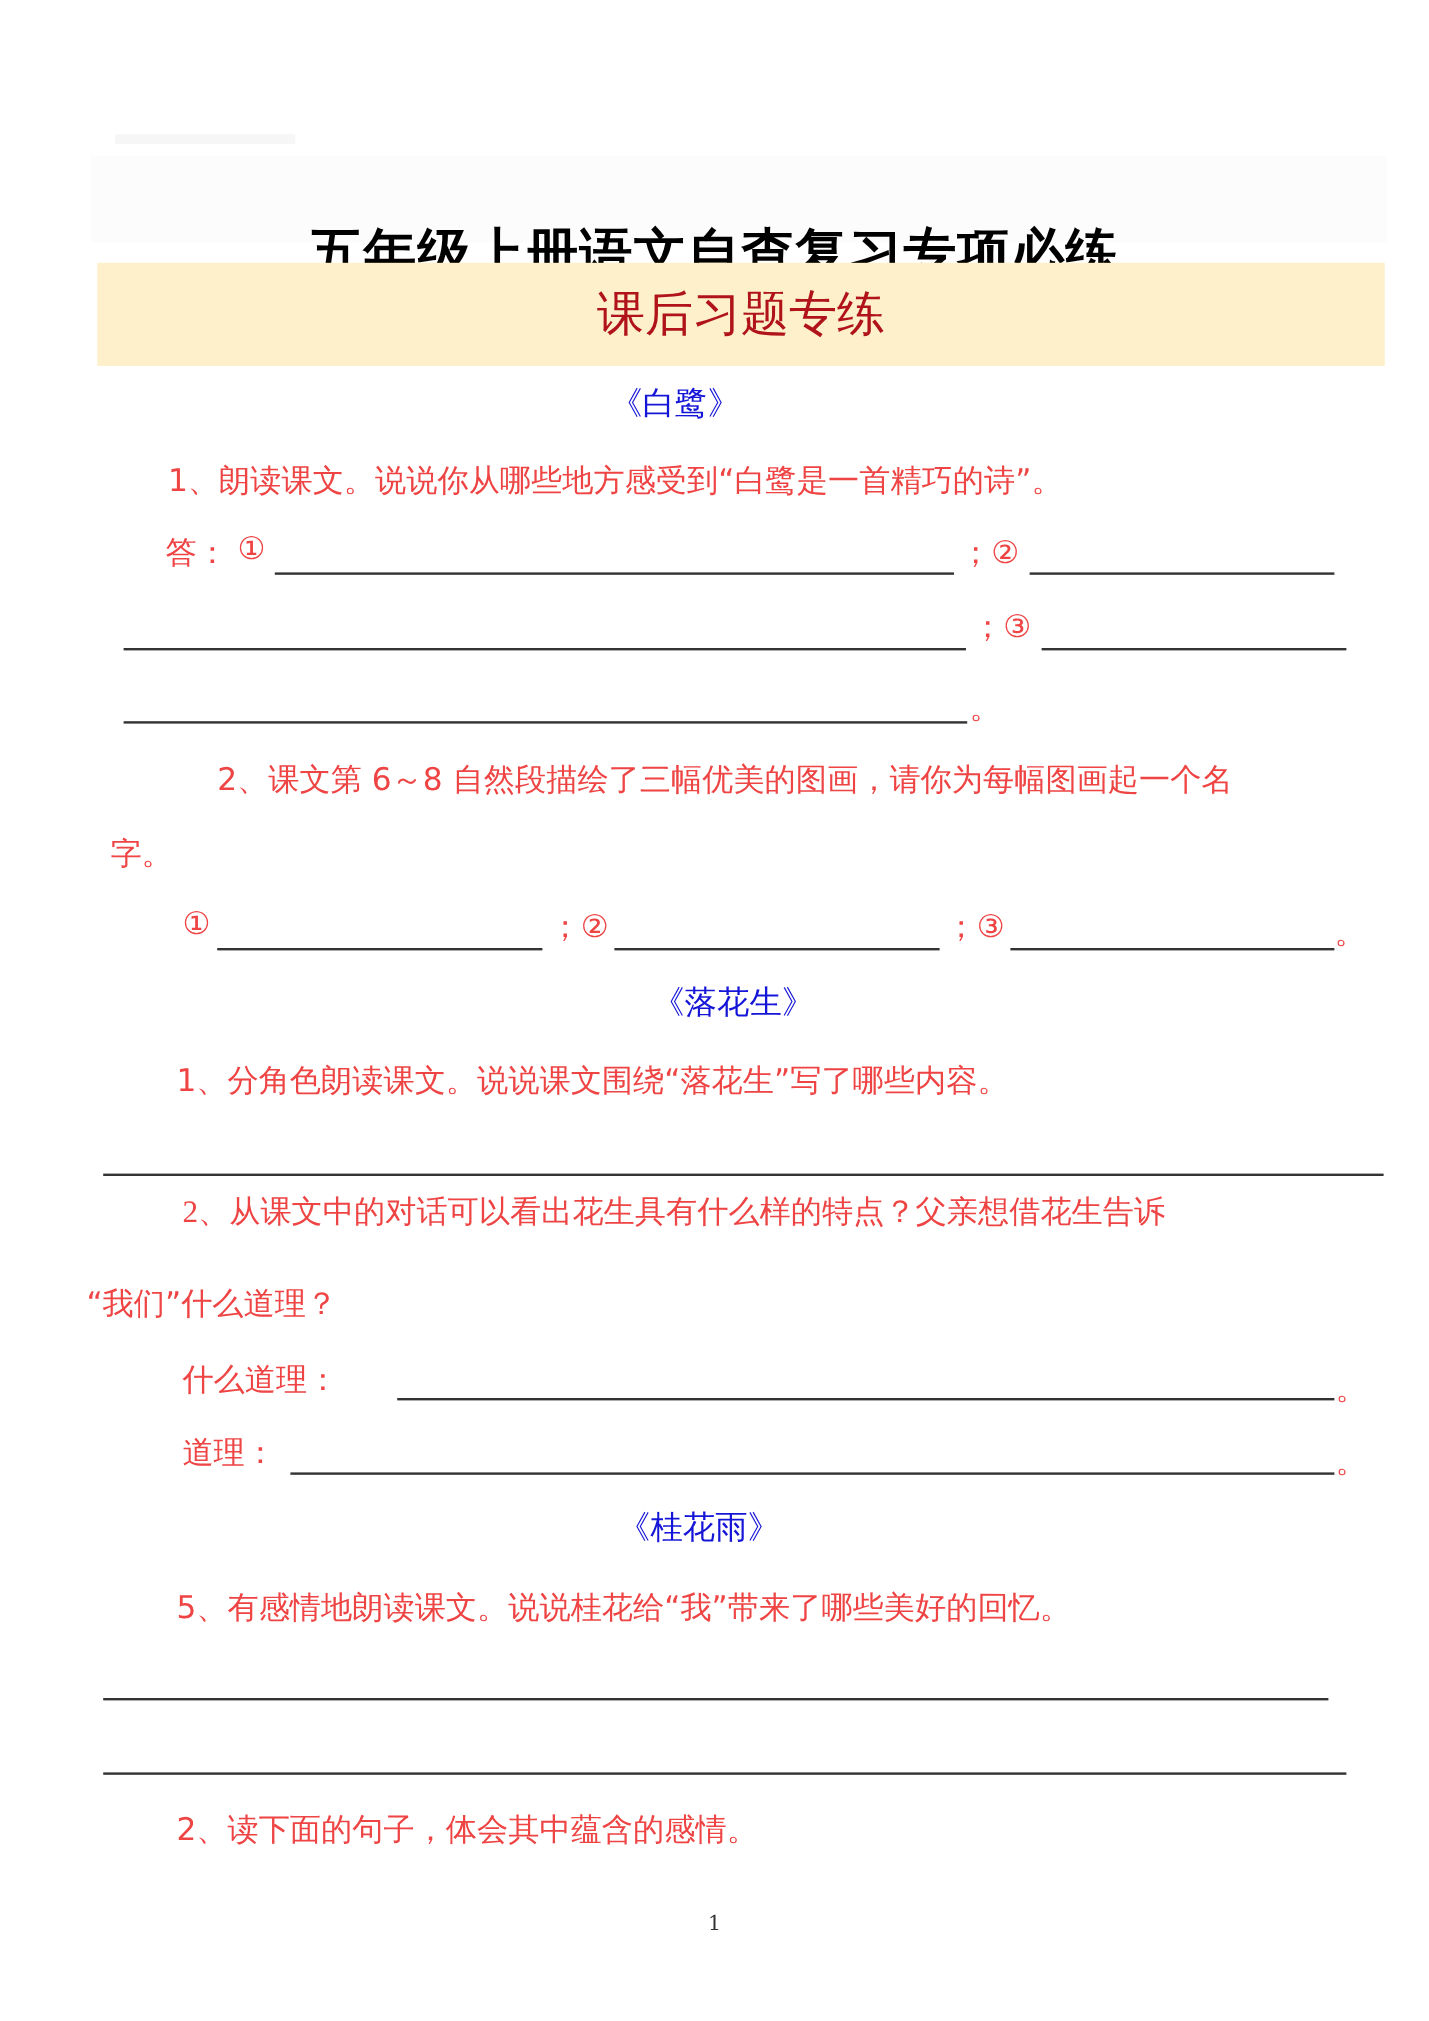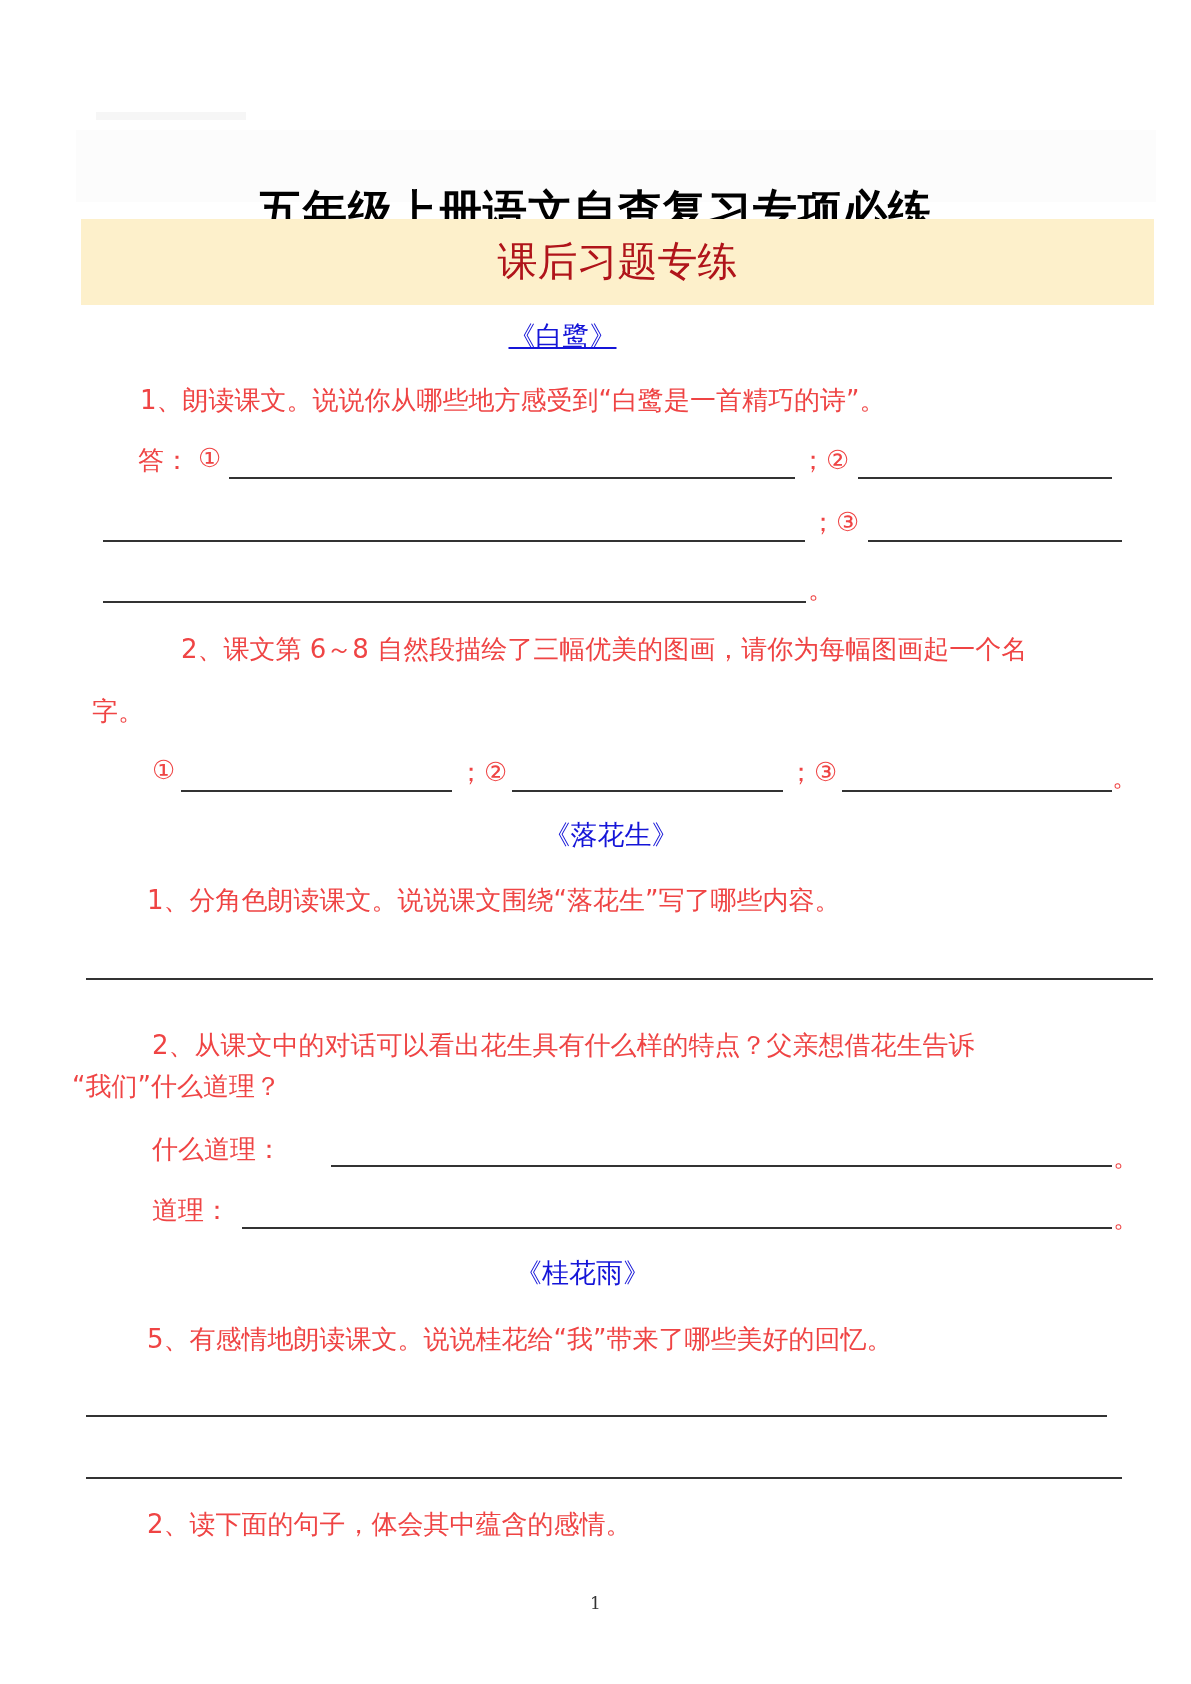--- a/index.html
+++ b/index.html
@@ -19,21 +19,21 @@
 </head>
 <body>
 
 <div class="faint-mark"></div>
 <div class="title-bg"></div>
 <div class="abs main-title">五年级上册语文自查复习专项必练</div>
 
 <div class="banner"></div>
 <div class="abs banner-text">课后习题专练</div>
 
-<div class="abs lesson-title" style="left:0;width:1125px;top:318px;text-decoration:underline;">《白鹭》</div>
+<div class="abs lesson-title" style="left:0;width:1125px;top:318px;">《白鹭》</div>
 
 <div class="abs q" style="left:140px;top:383px;">1、朗读课文。说说你从哪些地方感受到“白鹭是一首精巧的诗”。</div>
 
 <div class="abs q" style="left:138px;top:443px;">答：</div>
 <div class="abs q" style="left:198px;top:443px;">①</div>
 <div class="blank" style="left:229px;top:477px;width:566px;"></div>
 <div class="abs q" style="left:800px;top:443px;">；②</div>
 <div class="blank" style="left:858px;top:477px;width:254px;"></div>
 
 <div class="blank" style="left:103px;top:540px;width:702px;"></div>
@@ -52,21 +52,21 @@
 <div class="blank" style="left:512px;top:790px;width:271px;"></div>
 <div class="abs q" style="left:788px;top:755px;">；③</div>
 <div class="blank" style="left:842px;top:790px;width:270px;"></div>
 <div class="abs q" style="left:1112px;top:760px;">。</div>
 
 <div class="abs lesson-title" style="left:0;width:1222px;top:817px;">《落花生》</div>
 
 <div class="abs q" style="left:147px;top:883px;">1、分角色朗读课文。说说课文围绕“落花生”写了哪些内容。</div>
 <div class="blank" style="left:86px;top:978px;width:1067px;"></div>
 
-<div class="abs q" style="left:152px;top:1028px;">2、从课文中的对话可以看出花生具有什么样的特点？父亲想借花生告诉</div>
+<div class="abs q" style="left:152px;top:992px;font-family:Liberation Serif, serif;">2、从课文中的对话可以看出花生具有什么样的特点？父亲想借花生告诉</div>
 <div class="abs q" style="left:72px;top:1069px;">“我们”什么道理？</div>
 
 <div class="abs q" style="left:152px;top:1132px;">什么道理：</div>
 <div class="blank" style="left:331px;top:1165px;width:781px;"></div>
 <div class="abs q" style="left:1113px;top:1140px;">。</div>
 
 <div class="abs q" style="left:152px;top:1193px;">道理：</div>
 <div class="blank" style="left:242px;top:1227px;width:870px;"></div>
 <div class="abs q" style="left:1113px;top:1201px;">。</div>
 

